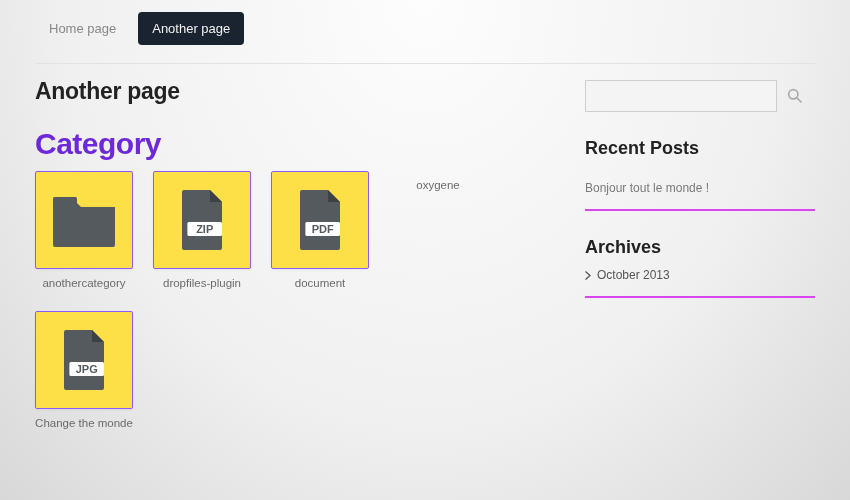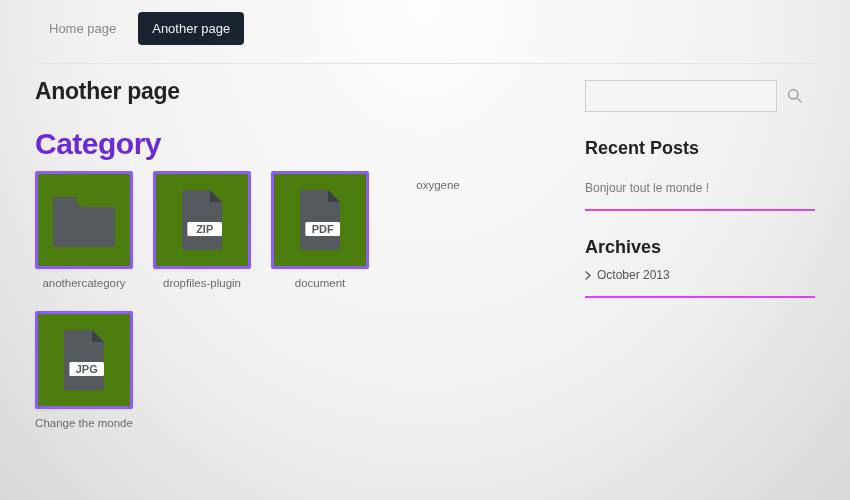--- a/index.html
+++ b/index.html
@@ -58,22 +58,22 @@
     .grid {
       display: flex;
       flex-wrap: wrap;
       gap: 20px 20px;
       width: 520px;
     }
     .file-item { width: 98px; text-align: center; }
     .file-box {
       width: 98px;
       height: 98px;
-      background: #4d7c0f;
-      border: 3px solid #8b5cf6;
+      background: #fde047;
+      border: 1px solid #8b5cf6;
       border-radius: 2px;
       box-shadow: 0 1px 3px rgba(0,0,0,0.06);
       display: flex;
       align-items: center;
       justify-content: center;
       cursor: pointer;
       text-align: center;
     }
     .file-label {
       font-size: 11.5px;

